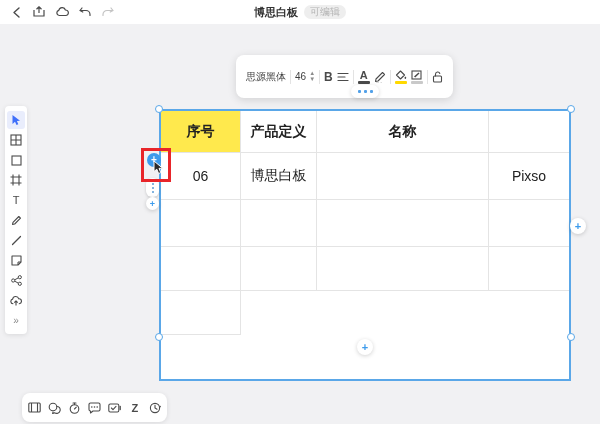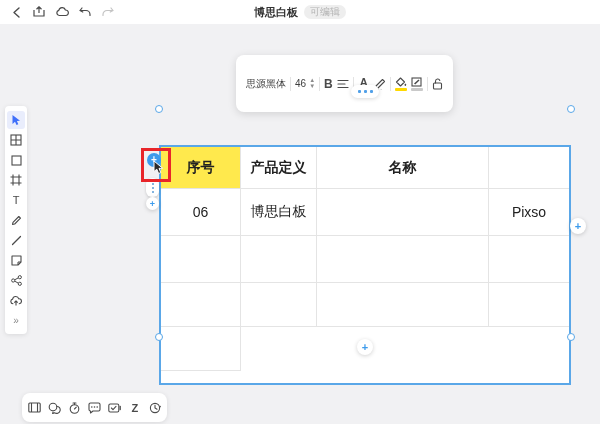--- a/index.html
+++ b/index.html
@@ -20,41 +20,41 @@
   .topbar-center{position:absolute;left:0;right:0;top:0;height:24px;display:flex;
     align-items:center;justify-content:center;gap:6px;pointer-events:none;}
   .doc-title{font-size:11px;font-weight:bold;color:#333;pointer-events:auto;}
   .doc-badge{font-size:10px;color:#b3b3b3;background:#eeeeee;border-radius:8px;
     padding:2px 6px;line-height:1;pointer-events:auto;}
   
   .canvas{position:absolute;left:0;top:24px;width:600px;height:400px;background:#f1f1f3;}
   
   .fmt-toolbar{position:absolute;left:236px;top:55px;height:29px;background:#fff;
     border-radius:8px;box-shadow:0 2px 8px rgba(0,0,0,.13);display:flex;align-items:center;
-    padding:14px 10px;gap:4px;z-index:20;}
+    padding:7px 10px;gap:4px;z-index:20;}
   .fmt-item{display:flex;align-items:center;justify-content:center;height:20px;
     color:#4a4a4a;cursor:pointer;font-size:11px;}
   .fmt-divider{width:1px;height:14px;background:#e3e3e3;}
   .font-name{font-size:10px;color:#3f3f3f;white-space:nowrap;}
   .font-size{display:flex;align-items:center;gap:3px;}
   .font-size-value{font-size:10px;color:#3f3f3f;}
   .stepper{display:flex;flex-direction:column;line-height:0;gap:1px;}
   .stepper span{font-size:6px;color:#8b8b8b;line-height:5px;}
   .bold-btn{font-weight:bold;font-size:12px;color:#4a4a4a;}
   .colorable{display:flex;flex-direction:column;align-items:center;gap:1px;}
   .color-bar{width:12px;height:3px;border-radius:1px;}
   .a-glyph{font-size:11px;font-weight:bold;color:#4a4a4a;line-height:10px;}
   
   .more-pill{position:absolute;left:351px;top:85px;width:28px;height:13px;background:#fff;
     border-radius:7px;box-shadow:0 1px 4px rgba(0,0,0,.15);display:flex;align-items:center;
     justify-content:center;gap:3px;cursor:pointer;z-index:20;}
   .more-pill i{width:3px;height:3px;border-radius:1px;background:#51a0e8;display:block;}
   
-  .table-wrap{position:absolute;left:159px;top:109px;width:412px;height:240px;
-    border:2px solid #5aa7e8;background:#fff;box-sizing:border-box;z-index:5;margin-top:36px;}
+  .table-wrap{position:absolute;left:159px;top:109px;width:412px;height:272px;
+    border:2px solid #5aa7e8;background:#fff;box-sizing:border-box;z-index:5;}
   .grid{display:grid;grid-template-columns:80px 76px 172px 80px;
     grid-template-rows:42px 47px 47px 44px 44px;width:408px;height:224px;}
   .cell{border-right:1px solid #e4e4e4;border-bottom:1px solid #e4e4e4;
     display:flex;align-items:center;justify-content:center;font-size:14px;color:#222;
     font-weight:500;cursor:text;overflow:hidden;white-space:nowrap;}
   .cell:nth-child(4n){border-right:none;}
   .cell.head{font-weight:700;}
   .cell.hl{background:#ffe94d;}
   .handle{position:absolute;width:8px;height:8px;border-radius:50%;background:#fff;
     border:1.5px solid #5aa7e8;box-sizing:border-box;z-index:25;cursor:nwse-resize;}

